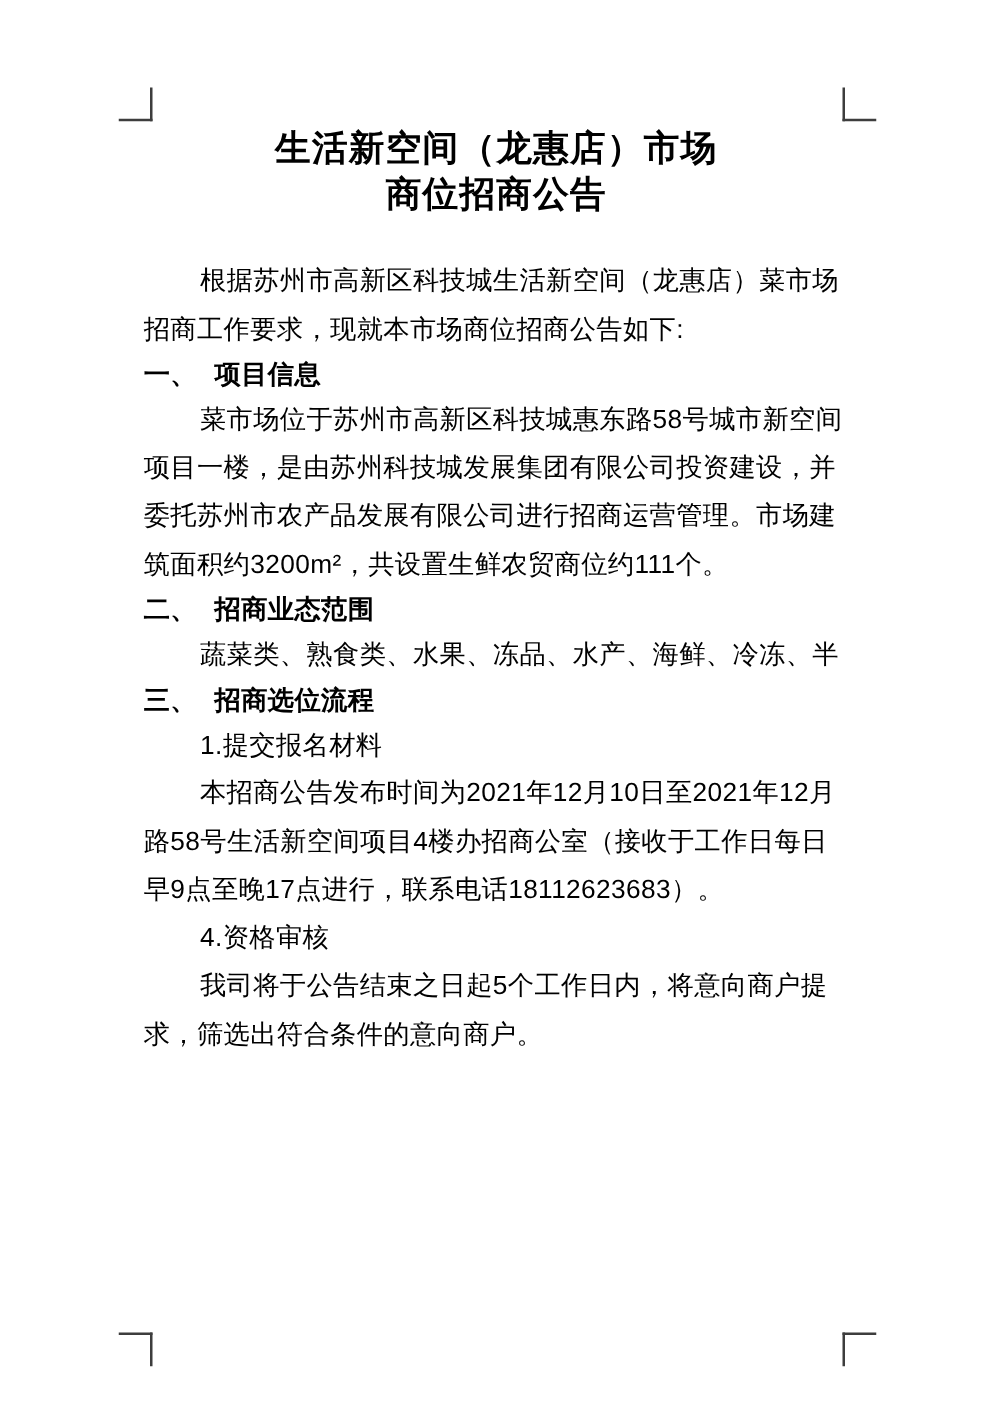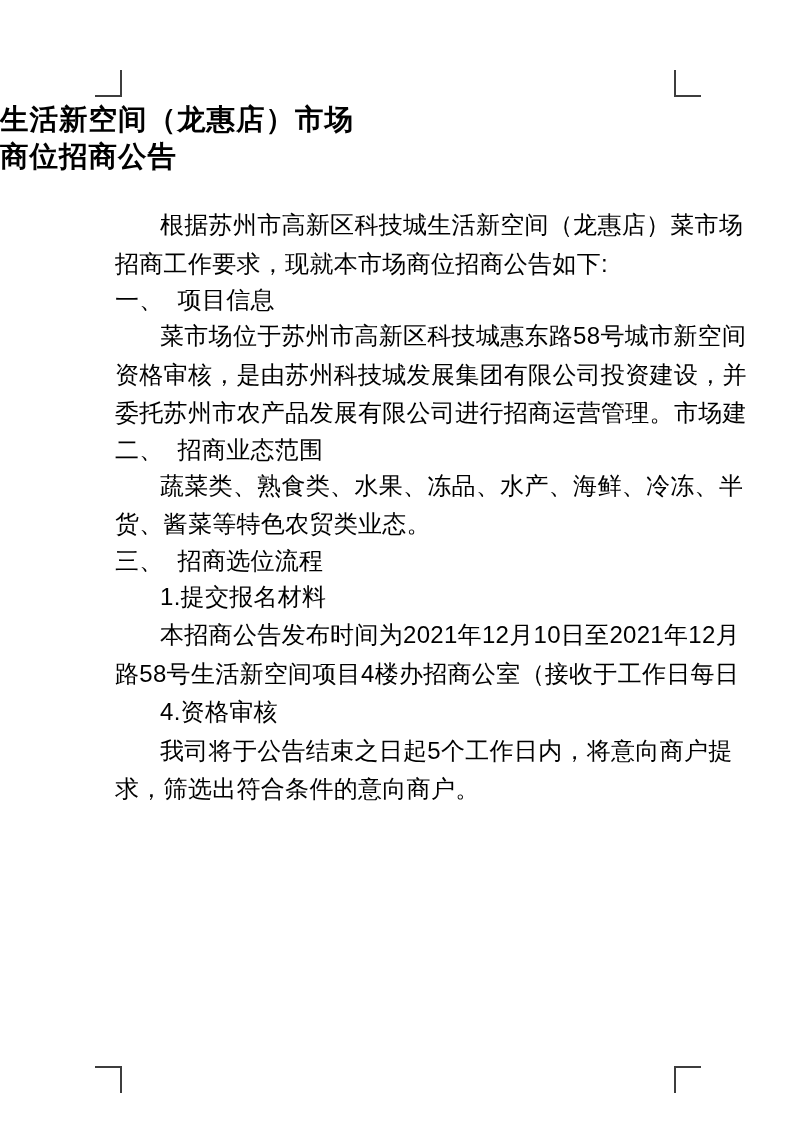--- a/index.html
+++ b/index.html
@@ -17,42 +17,42 @@
   .mark { position: absolute; width: 25px; height: 25px; }
   .mark-tl { left: 95px;  top: 70px;    border-right: 2px solid #3d3d3d; border-bottom: 2px solid #3d3d3d; }
   .mark-tr { left: 674px; top: 70px;    border-left: 2px solid #3d3d3d;  border-bottom: 2px solid #3d3d3d; }
   .mark-bl { left: 95px;  top: 1066px;  border-right: 2px solid #3d3d3d; border-top: 2px solid #3d3d3d; }
   .mark-br { left: 674px; top: 1066px;  border-left: 2px solid #3d3d3d;  border-top: 2px solid #3d3d3d; }
 
   .title-block {
     position: absolute;
     left: 0; top: 101px;
     width: 794px;
-    text-align: left;
+    text-align: center;
     font-size: 28.5px;
     font-weight: 700;
     line-height: 37px;
     letter-spacing: 1px;
   }
 
   .body-block {
     position: absolute;
     left: 115px; top: 206px;
     width: 600px;
   }
   .bline {
-    font-size: 24px;
+    font-size: 21px;
     line-height: 38.5px;
     height: 38.5px;
     white-space: nowrap;
     letter-spacing: 0.3px;
   }
   .bline.indent { text-indent: 45px; }
   .bline.heading {
-    font-weight: 400;
+    font-weight: 700;
     line-height: 34px;
     height: 34px;
   }
   .bline.heading .hlabel { margin-left: 14px; }
 </style>
 </head>
 <body>
 
 <div class="page">
 
@@ -64,27 +64,28 @@
   <div class="title-block">
     <div>生活新空间（龙惠店）市场</div>
     <div>商位招商公告</div>
   </div>
 
   <div class="body-block">
     <div class="bline indent">根据苏州市高新区科技城生活新空间（龙惠店）菜市场</div>
     <div class="bline">招商工作要求，现就本市场商位招商公告如下:</div>
     <div class="bline heading"><span>一、</span><span class="hlabel">项目信息</span></div>
     <div class="bline indent">菜市场位于苏州市高新区科技城惠东路58号城市新空间</div>
-    <div class="bline">资格审核，是由苏州科技城发展集团有限公司投资建设，并</div>
+    <div class="bline">项目一楼，是由苏州科技城发展集团有限公司投资建设，并</div>
     <div class="bline">委托苏州市农产品发展有限公司进行招商运营管理。市场建</div>
+    <div class="bline">筑面积约3200m²，共设置生鲜农贸商位约111个。</div>
     <div class="bline heading"><span>二、</span><span class="hlabel">招商业态范围</span></div>
     <div class="bline indent">蔬菜类、熟食类、水果、冻品、水产、海鲜、冷冻、半</div>
-    <div class="bline">货、酱菜等特色农贸类业态。</div>
     <div class="bline heading"><span>三、</span><span class="hlabel">招商选位流程</span></div>
     <div class="bline indent">1.提交报名材料</div>
     <div class="bline indent">本招商公告发布时间为2021年12月10日至2021年12月</div>
     <div class="bline">路58号生活新空间项目4楼办招商公室（接收于工作日每日</div>
+    <div class="bline">早9点至晚17点进行，联系电话18112623683）。</div>
     <div class="bline indent">4.资格审核</div>
     <div class="bline indent">我司将于公告结束之日起5个工作日内，将意向商户提</div>
     <div class="bline">求，筛选出符合条件的意向商户。</div>
   </div>
 
 </div>
 
 </body></html>

